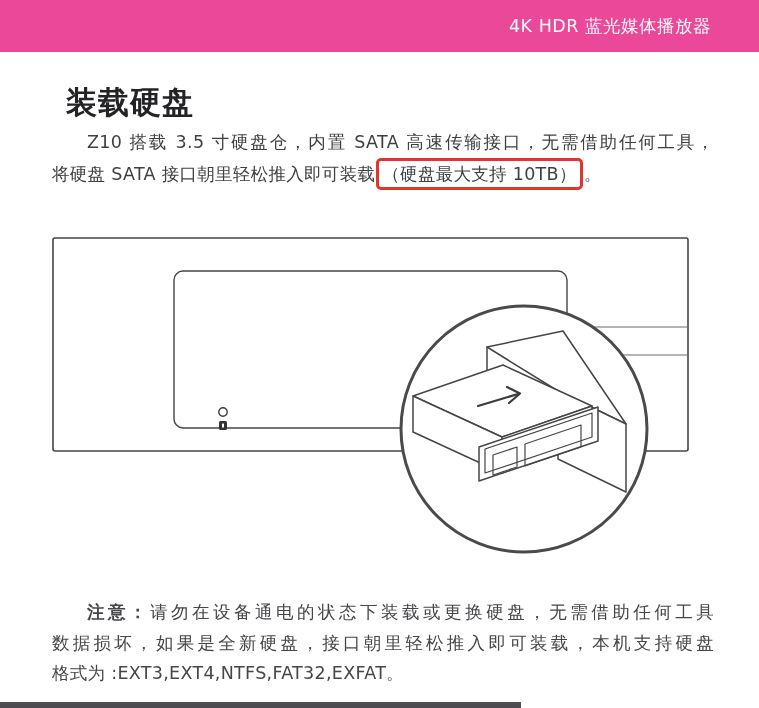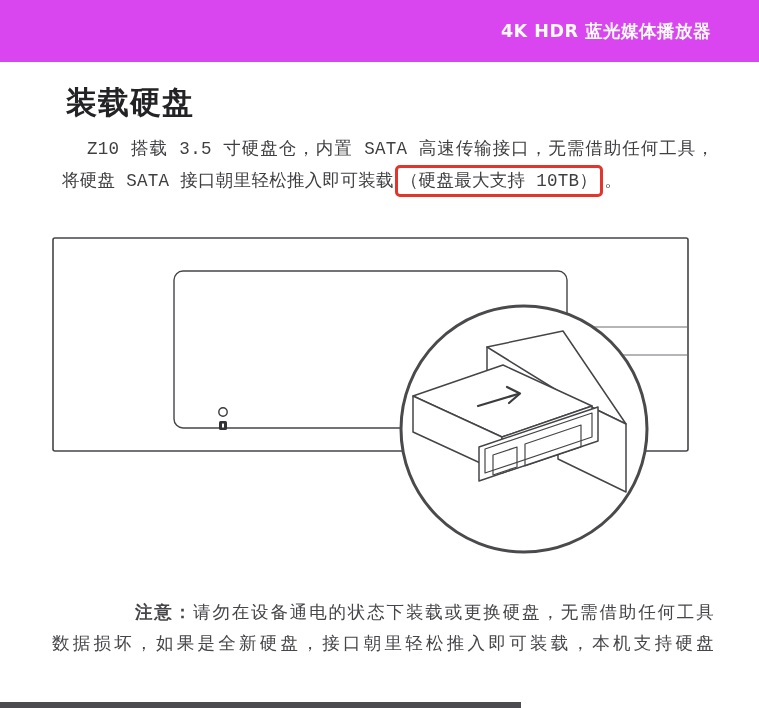--- a/index.html
+++ b/index.html
@@ -2,47 +2,47 @@
 <html><head>
 <meta charset="utf-8">
 <style>
   html,body{margin:0;padding:0;background:#e8e8e8;}
   .page{
     position:relative;width:759px;height:708px;background:#ffffff;
     overflow:hidden;margin:0 auto;
     font-family:"DejaVu Sans","Liberation Sans",sans-serif;
   }
   .topbar{
-    position:absolute;left:0;top:0;width:759px;height:62px;
-    background:#d946ef;display:flex;align-items:center;justify-content:flex-end;font-weight:bold;
+    position:absolute;left:0;top:0;width:759px;height:52px;
+    background:#ec4899;display:flex;align-items:center;justify-content:flex-end;
   }
   .topbar .title{
     color:#fbfbfb;font-size:17.5px;letter-spacing:.5px;padding-right:48px;
   }
   h1.heading{
     position:absolute;left:54px;top:70px;margin:12px;
     font-size:31px;font-weight:700;color:#232326;letter-spacing:1px;
   }
   .intro{
-    position:absolute;left:52px;top:134px;width:662px;
-    font-size:17.5px;line-height:31px;color:#3f3f42;letter-spacing:.3px;font-family:Liberation Mono, monospace;
+    position:absolute;left:52px;top:127px;width:662px;
+    font-size:17.5px;line-height:31px;color:#3f3f42;letter-spacing:.3px;
   }
   .intro .l1{text-indent:2em;text-align:justify;text-align-last:justify;}
-  .intro .l2{white-space:nowrap;margin-left:10px;}
+  .intro .l2{white-space:nowrap;}
   .hl-box{
     display:inline-block;border:3px solid #e2352b;border-radius:5px;
     padding:0 3px;margin:0 1px;line-height:26px;
   }
   .note{
     position:absolute;left:52px;top:597px;width:662px;
     font-size:17.5px;line-height:30.5px;color:#46464a;letter-spacing:.3px;
   }
   .note .l1{text-indent:2em;text-align:justify;text-align-last:justify;}
   .note .l2{text-align:justify;text-align-last:justify;}
-  .note .label{font-weight:700;margin-left:48px;}
+  .note .label{font-weight:700;}
   .footerbar{
     position:absolute;left:0;top:702px;width:521px;height:6px;background:#4c4c50;
   }
   svg.diagram{position:absolute;left:0;top:0;}
 </style>
 </head>
 <body>
 
 <div class="page">
 
@@ -109,17 +109,18 @@
             <path d="M507,387 L520,393.5 L509,403"></path>
           </g>
         </g>
       </g>
     </g>
   </svg>
 
   <div class="note">
     <div class="l1"><span class="label">注意：</span><span>请勿在设备通电的状态下装载或更换硬盘，无需借助任何工具</span></div>
     <div class="l2">数据损坏，如果是全新硬盘，接口朝里轻松推入即可装载，本机支持硬盘</div>
+    <div class="l3">格式为 :EXT3,EXT4,NTFS,FAT32,EXFAT。</div>
   </div>
 
   <div class="footerbar"></div>
 
 </div>
 
 </body></html>

